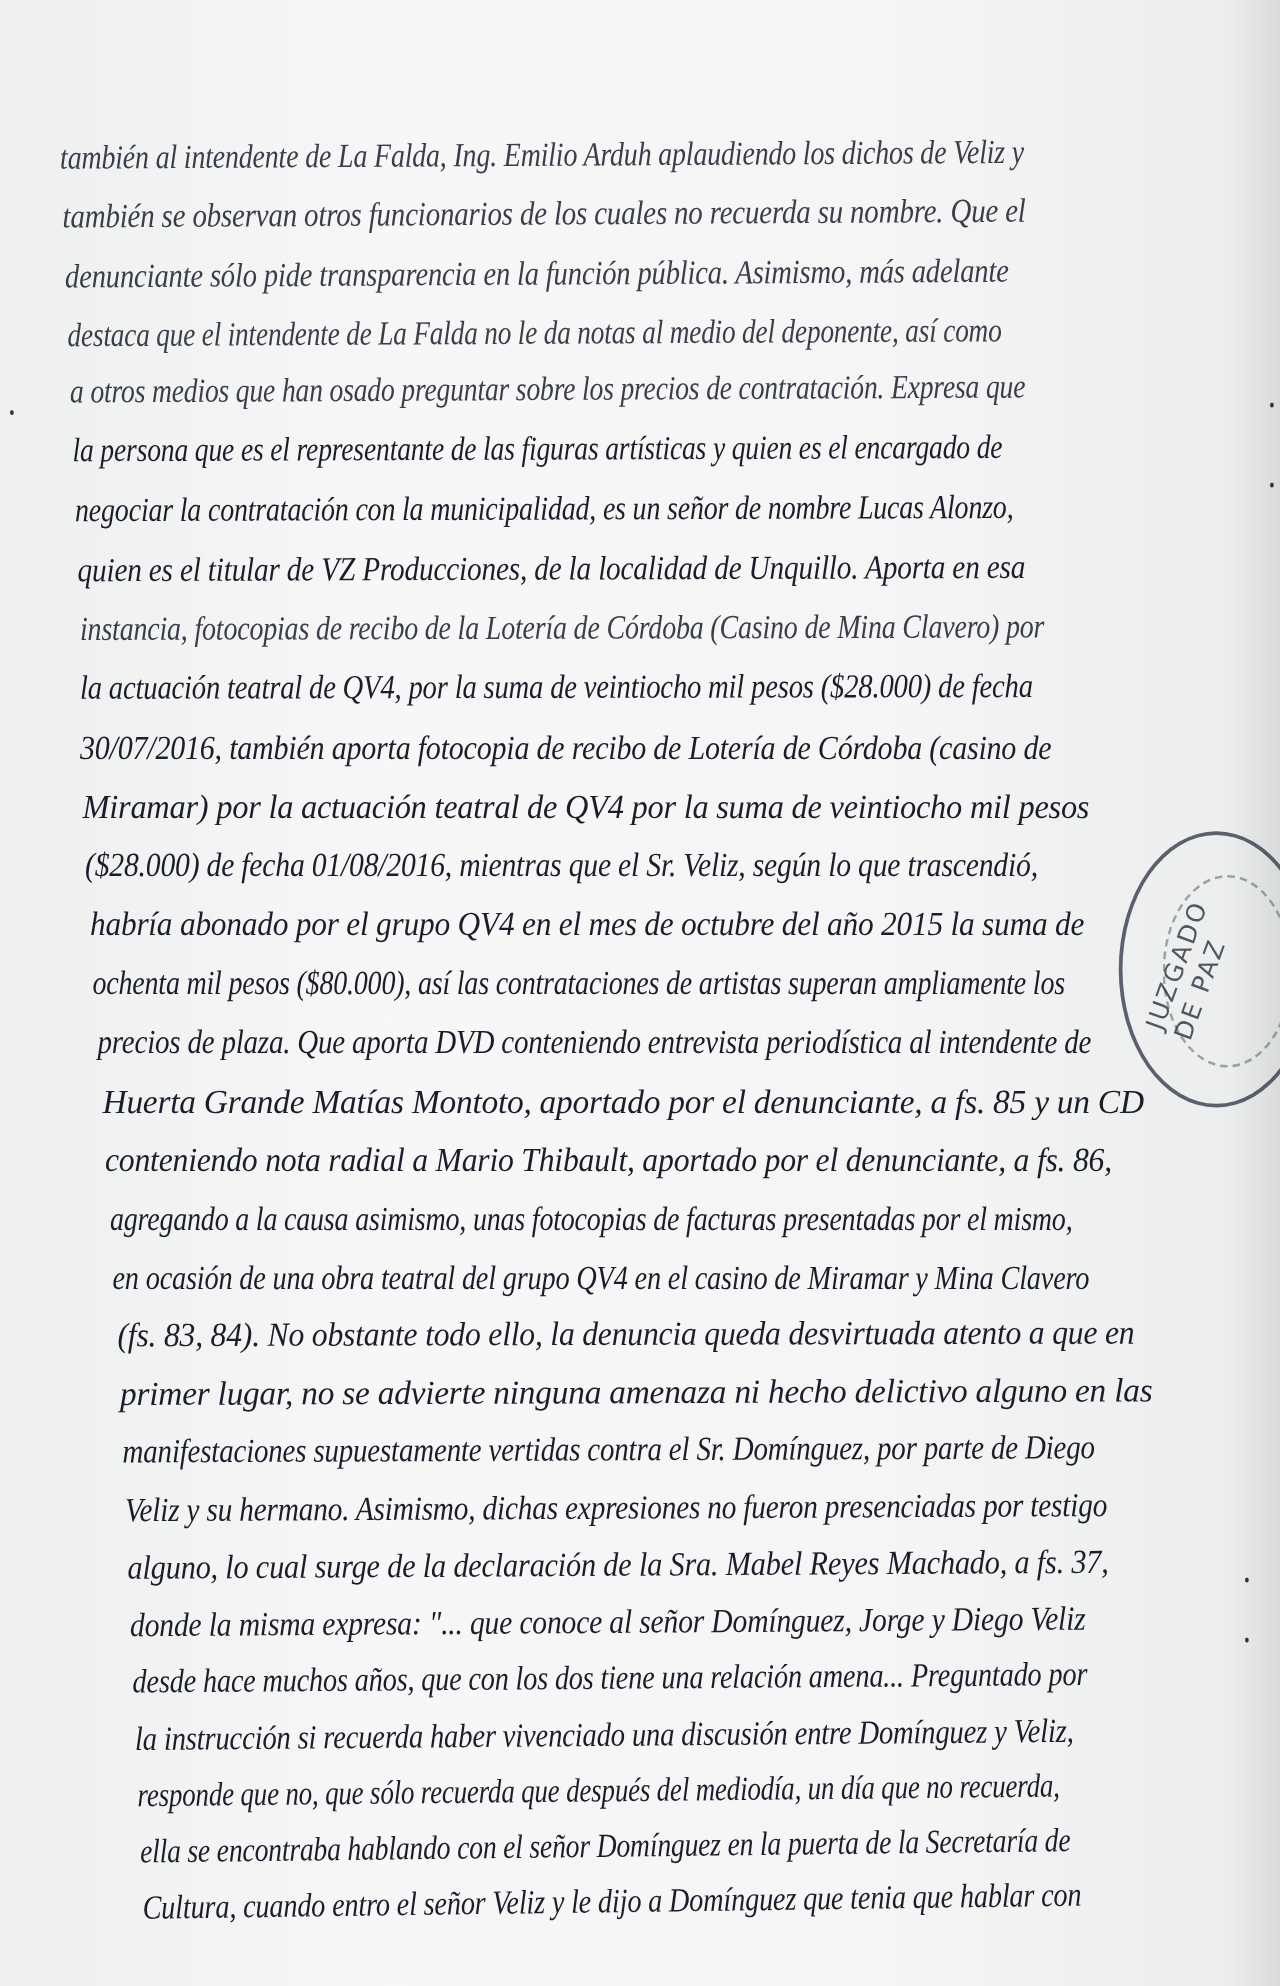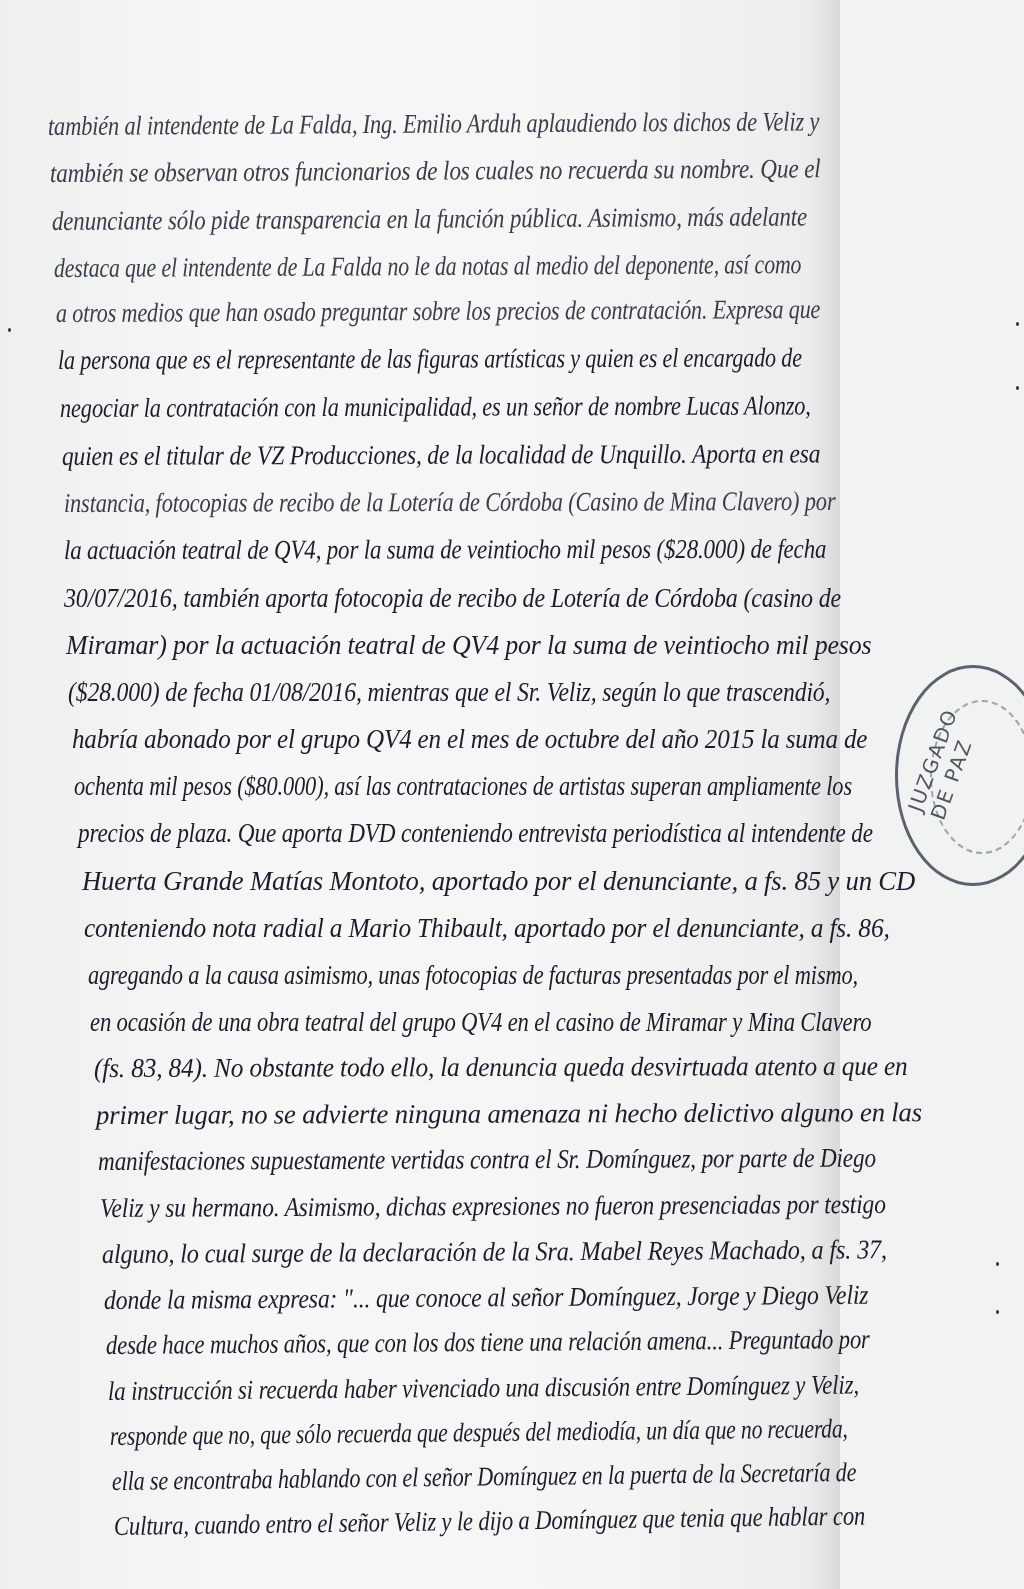--- a/index.html
+++ b/index.html
@@ -9,21 +9,21 @@
     body {
       width: 1024px;
       height: 1589px;
       background: #f1f3f2;
       overflow: hidden;
       position: relative;
     }
     .page {
       position: absolute;
       left: 0; top: 0;
-      width: 840px;
+      width: 1024px;
       height: 1589px;
       background: linear-gradient(90deg, #eef0ef 0%, #f6f7f6 30%, #f4f5f4 70%, #eceeed 96%, #d8dbd9 100%);
     }
     .line {
       position: absolute;
       font-family: "Liberation Serif", "DejaVu Serif", serif;
       font-style: italic;
       font-size: 27px;
       color: #1b1d2a;
       white-space: nowrap;

